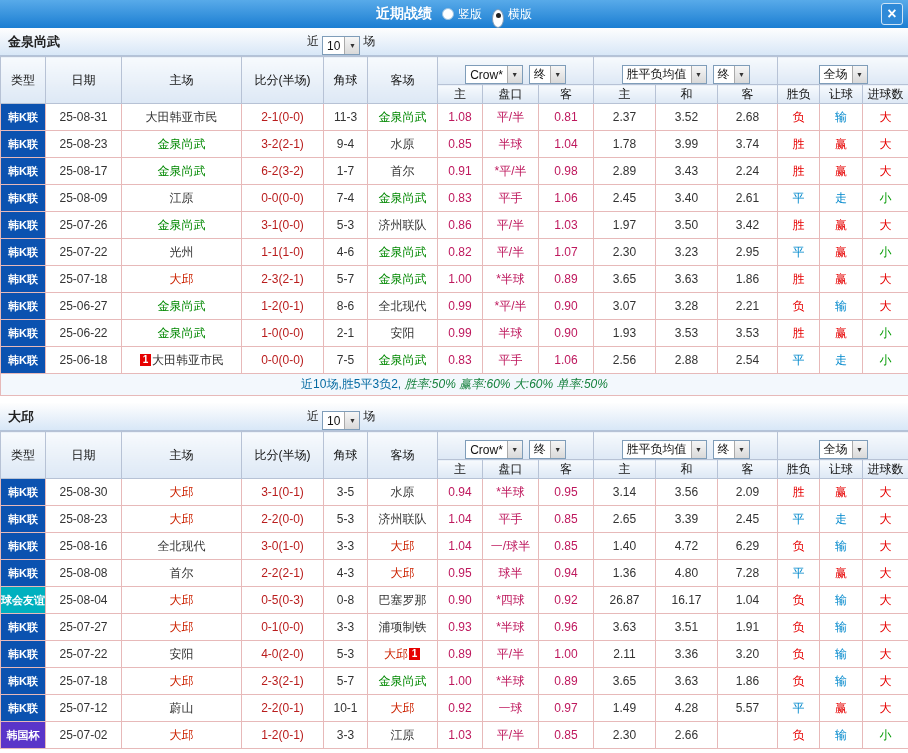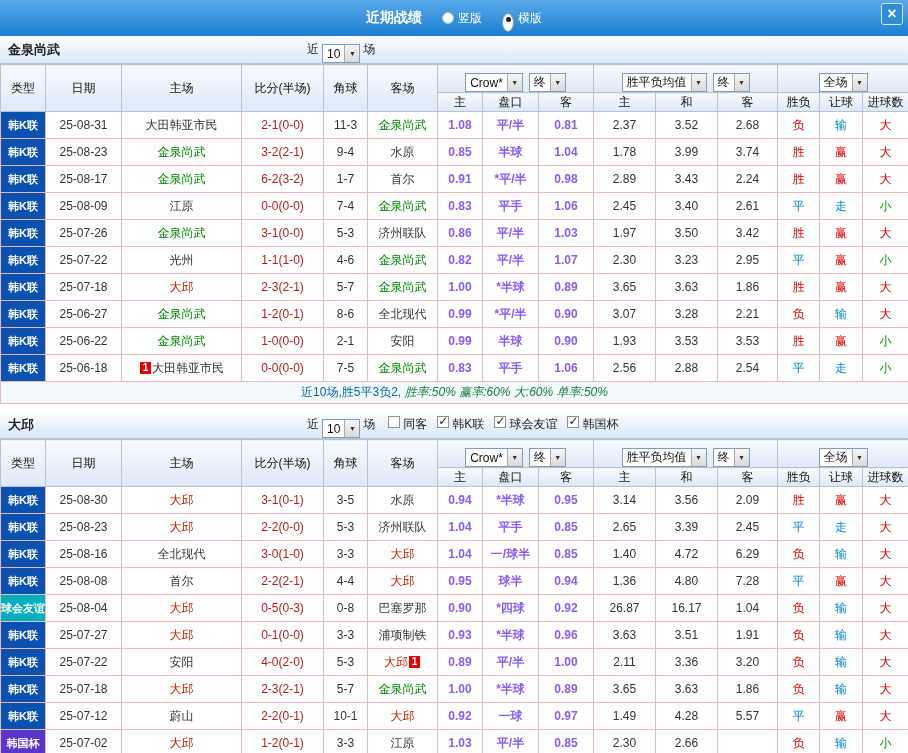--- a/index.html
+++ b/index.html
@@ -1,22 +1,22 @@
 <!DOCTYPE html>
 <html><head>
 <meta charset="utf-8">
 <style>
   * { box-sizing: border-box; }
   html,body { margin:0; padding:0; }
   body { font-family:"Liberation Sans","DejaVu Sans",sans-serif; background:#fff; }
   #app { width:908px; height:753px; overflow:hidden; background:#fff; position:relative; }
 
   
-  .titlebar { height:36px; background:linear-gradient(180deg,#58aae9,#1b7ed2);
-    display:flex; align-items:center; justify-content:center; gap:20px; position:relative; }
+  .titlebar { height:28px; background:linear-gradient(180deg,#58aae9,#1b7ed2);
+    display:flex; align-items:center; justify-content:center; gap:10px; position:relative; }
   .titlebar .title { color:#fff; font-weight:bold; font-size:14px; }
   .radio-group { display:inline-flex; align-items:center; gap:4px; color:#fff; font-size:12px; cursor:pointer; }
   .radio { width:12px; height:12px; border-radius:50%; background:#fff; border:1px solid #9cc3e2; display:inline-block; position:relative; }
   .radio.sel::after { content:""; position:absolute; left:3px; top:3px; width:5px; height:5px; background:#222; border-radius:50%; }
   .close { position:absolute; right:5px; top:3px; width:22px; height:22px; display:flex; align-items:center; justify-content:center;
     background:#2f8ad8; border:1px solid #cfe4f6; border-radius:3px; color:#fff; font-size:16px; font-weight:bold; cursor:pointer; line-height:1; }
 
   
   .section-header { height:28px; display:flex; align-items:center;
     background:linear-gradient(180deg,#fefefe 0%,#e9f1fa 55%,#d8e7f7 100%);
@@ -40,21 +40,21 @@
   tbody td { border:1px solid #e7b9b9; height:27px; text-align:center; padding:0; color:#333; overflow:hidden; white-space:nowrap; }
   td.type { color:#fff; font-weight:bold; font-size:11px; }
   .bg-k { background:#0b52b0; }
   .bg-friendly { background:#00b0bf; }
   .bg-cup { background:#5a35c9; }
   .tm-g { color:#008800; cursor:pointer; }
   .tm-r { color:#cc2200; cursor:pointer; }
   .tm-n { color:#333; cursor:pointer; }
   td.score { color:#b91c1c; }
   td.corner { color:#333; }
-  td.odds { color:#8b5cf6;font-weight:bold; }
+  td.odds { color:#be185d; }
   td.avg { color:#333; }
   .c-red { color:#e60000; }
   .c-blue { color:#0088cc; }
   .c-green { color:#009900; }
   .redcard { display:inline-block; width:11px; height:12px; background:#e60000; color:#fff; font-size:10px; line-height:12px; font-weight:bold; margin:0 1px; text-align:center; vertical-align:1px; }
   tr.summary td { height:22px; background:#f3f8fd; color:#333; }
   .sum-dark { color:#0369a1; }
   .sum-blue { color:#15803d;font-style:italic; }
   .gap { height:7px; background:#fff; }
 </style>
@@ -340,21 +340,20 @@
 
   <div class="section-header">
     <div class="section-title">大邱</div>
     <div class="filters">
       <span class="lbl">近</span>
       <span class="sel">
         <span>10</span>
         <span class="arrbox">▼</span>
       </span>
       <span class="lbl">场</span>
-      <span><span class="cb"></span><span class="cb-label">同客</span><span class="cb on"></span><span class="cb-label">韩K联</span><span class="cb on"></span><span class="cb-label">球会友谊</span><span class="cb on"></span><span class="cb-label">韩国杯</span></span>
     </div>
   </div>
 
   <table>
     <colgroup>
       <col style="width:45px">
         <col style="width:76px">
         <col style="width:120px">
         <col style="width:82px">
         <col style="width:44px">
@@ -472,21 +471,21 @@
           <td class="avg">6.29</td>
           <td class="c-red">负</td>
           <td class="c-blue">输</td>
           <td class="c-red">大</td>
         </tr>
         <tr>
           <td class="type bg-k">韩K联</td>
           <td class="date">25-08-08</td>
           <td class="team"><span class="tm-n">首尔</span></td>
           <td class="score">2-2(2-1)</td>
-          <td class="corner">4-4</td>
+          <td class="corner">4-3</td>
           <td class="team"><span class="tm-r">大邱</span></td>
           <td class="odds">0.95</td>
           <td class="odds">球半</td>
           <td class="odds">0.94</td>
           <td class="avg">1.36</td>
           <td class="avg">4.80</td>
           <td class="avg">7.28</td>
           <td class="c-blue">平</td>
           <td class="c-red">赢</td>
           <td class="c-red">大</td>

